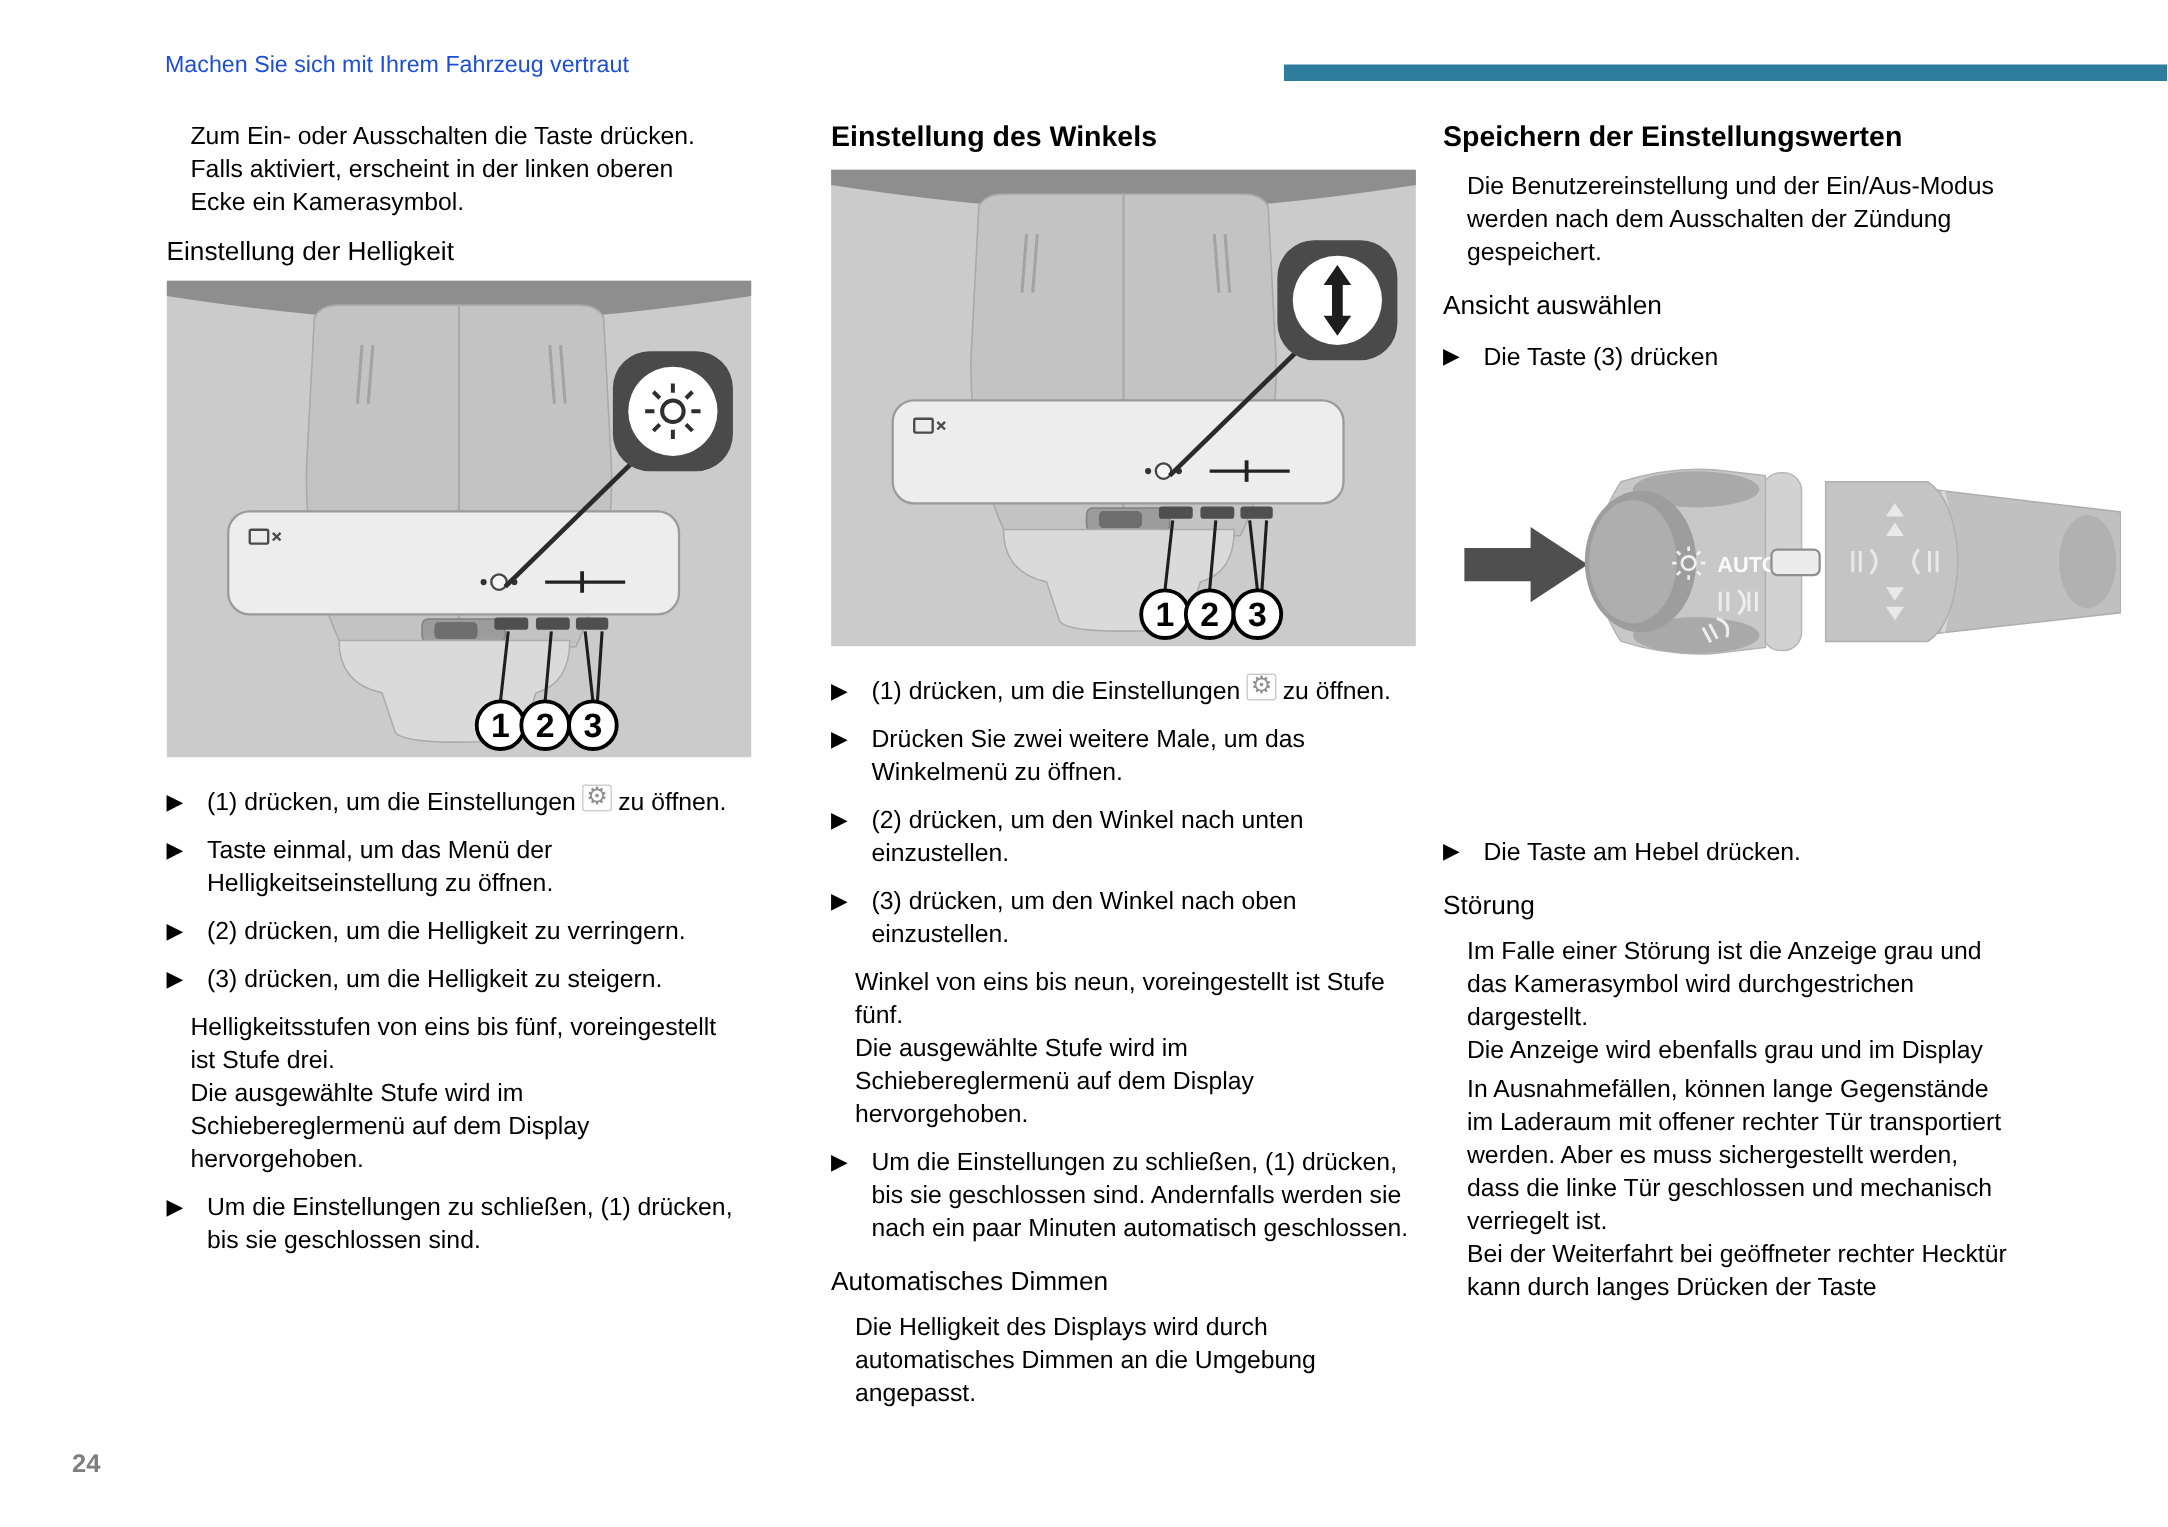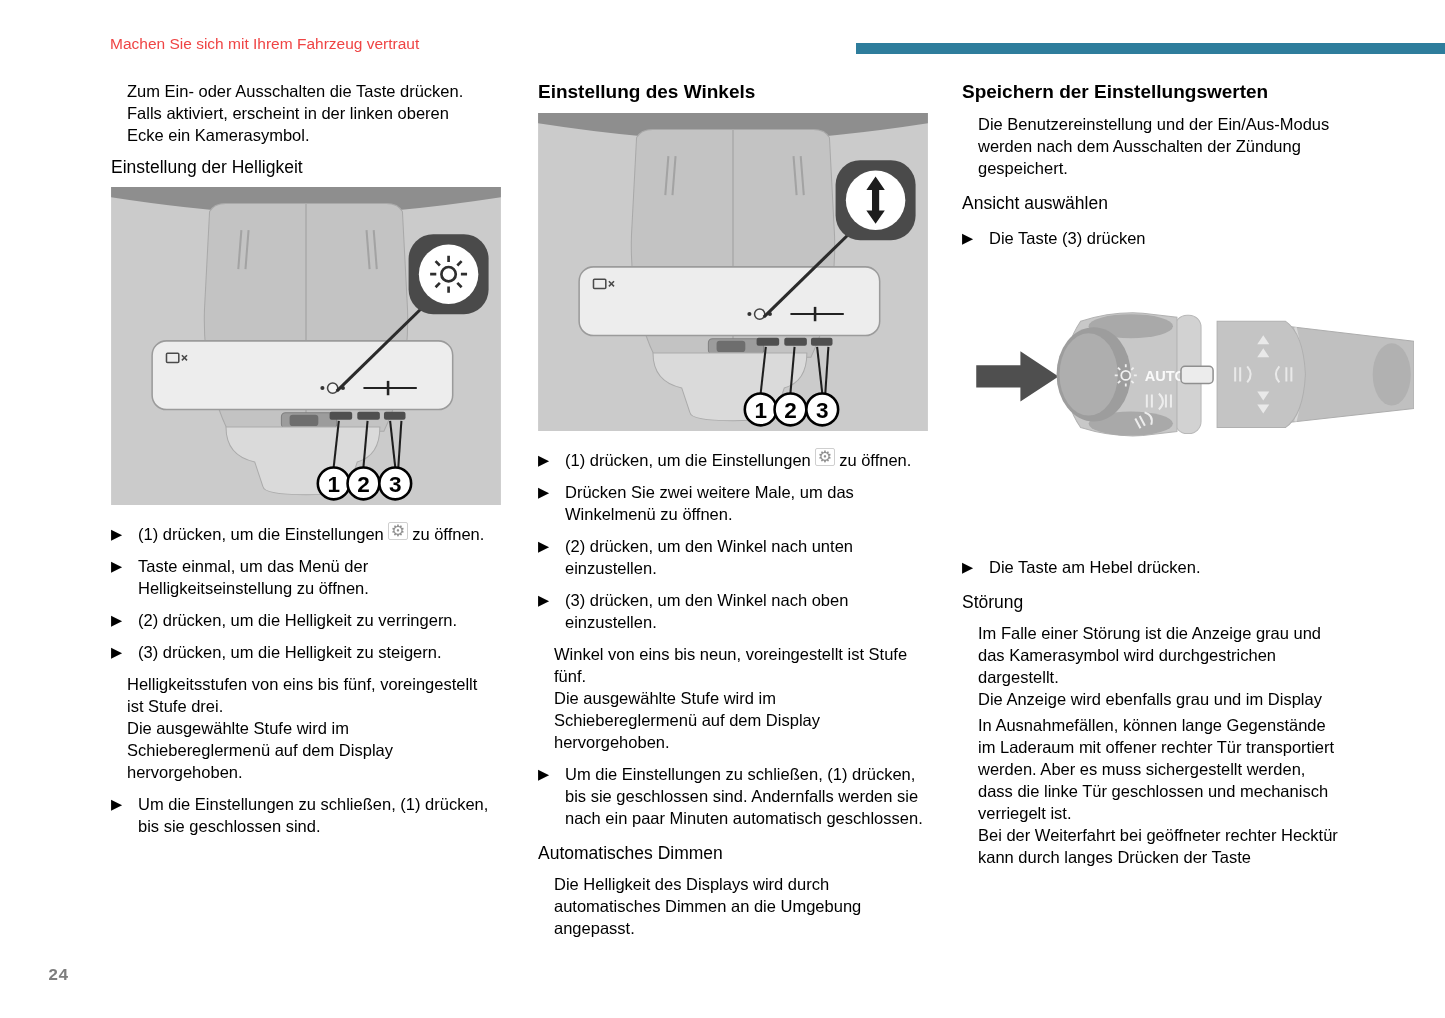--- a/index.html
+++ b/index.html
@@ -1,23 +1,23 @@
 <!DOCTYPE html>
 <html lang="de"><head>
 <meta charset="utf-8">
 <style>
   html,body{margin:0;padding:0;background:#ffffff;}
   .page{position:relative;width:1445px;height:1018px;background:#fff;overflow:hidden;
         font-family:"Liberation Sans","DejaVu Sans",sans-serif;color:#000;}
-  .running-header{position:absolute;left:110px;top:35px;font-size:15.5px;color:#ef4444;}
+  .running-header{position:absolute;left:110px;top:35px;font-size:15.5px;color:#1d4ed8;}
   .top-rule{position:absolute;left:856px;top:43px;width:589px;height:11px;background:#2e7d9c;}
-  .page-num{position:absolute;left:48px;top:966px;font-size:17px;font-weight:bold;color:#7e7e7e;font-family:Liberation Mono, monospace;}
+  .page-num{position:absolute;left:48px;top:966px;font-size:17px;font-weight:bold;color:#7e7e7e;}
 
   .col{position:absolute;top:80px;width:393px;}
-  .col1{left:111px;} .col2{left:538px;} .col3{left:962px;}
+  .col1{left:111px;} .col2{left:554px;} .col3{left:962px;}
 
   p{margin:0 16px 10px;font-size:16.5px;line-height:22px;white-space:pre-line;}
   .h2{font-size:19px;font-weight:bold;margin:0 0 9px;line-height:24px;}
   .h3{font-size:17.5px;font-weight:normal;margin:13px 0 8px;line-height:23px;}
   .h3.first{margin-top:2px;}
 
   figure{margin:4px 0 14px;padding:0;}
   figure.stalk-fig{margin:14px 0 8px;width:452px;}
 
   .bullet{display:flex;margin:2px 0 10px;}

